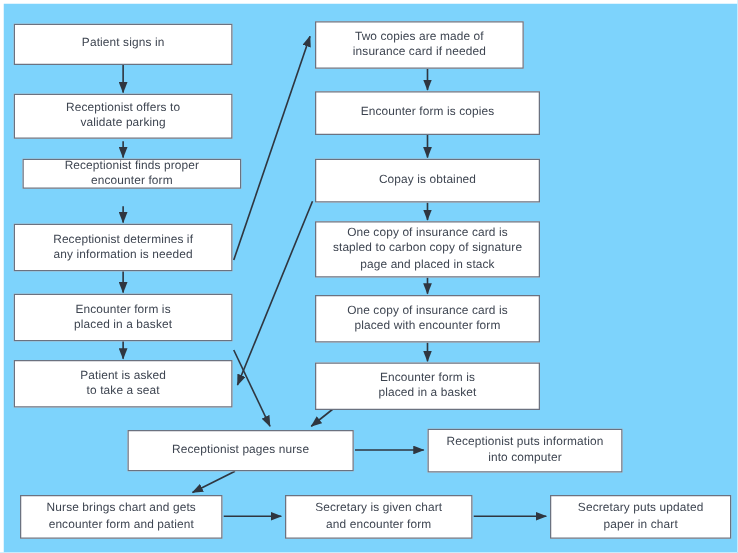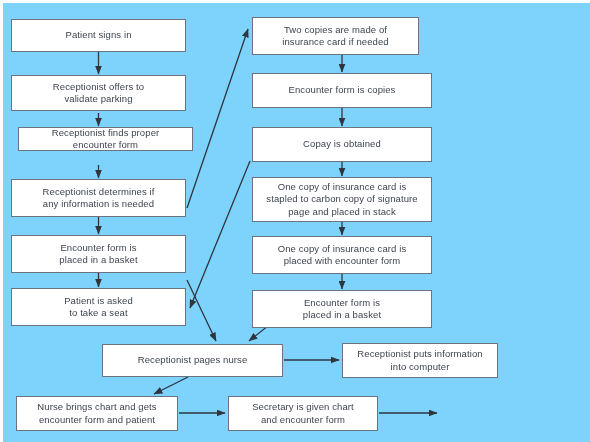--- a/index.html
+++ b/index.html
@@ -158,14 +158,18 @@
   <div class="node" style="left:13px; top:393px; width:162px; height:35px;">
     <span class="node-label">Nurse brings chart and gets
 encounter form and patient</span>
   </div>
 
   <div class="node" style="left:225px; top:393px; width:150px; height:35px;">
     <span class="node-label">Secretary is given chart
 and encounter form</span>
   </div>
 
+  <div class="node" style="left:437px; top:393px; width:145px; height:35px;">
+    <span class="node-label">Secretary puts updated
+paper in chart</span>
+  </div>
 
 </div>
 
 </body></html>

